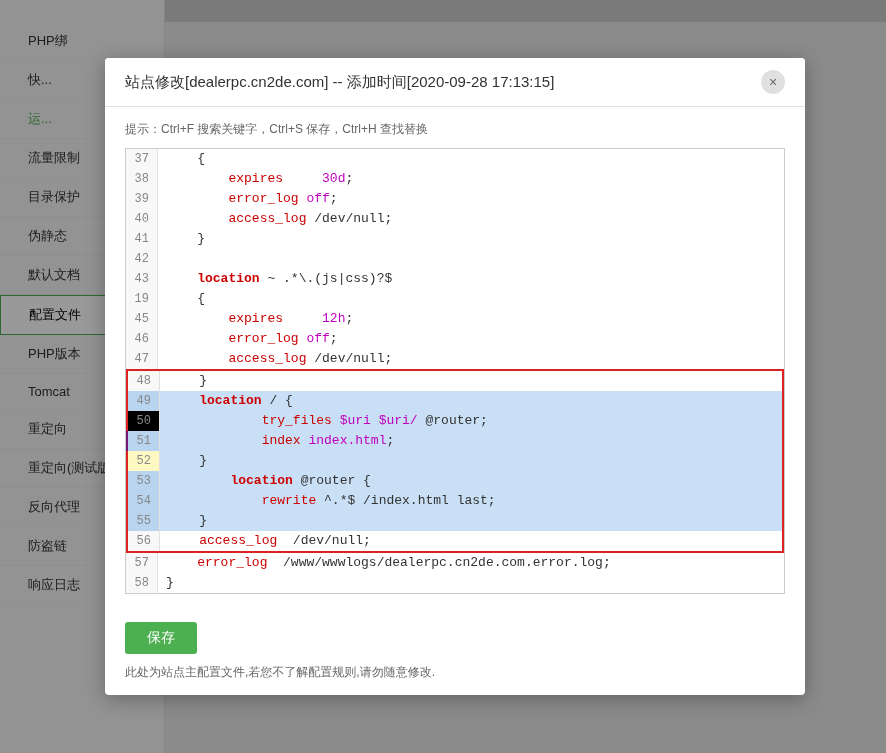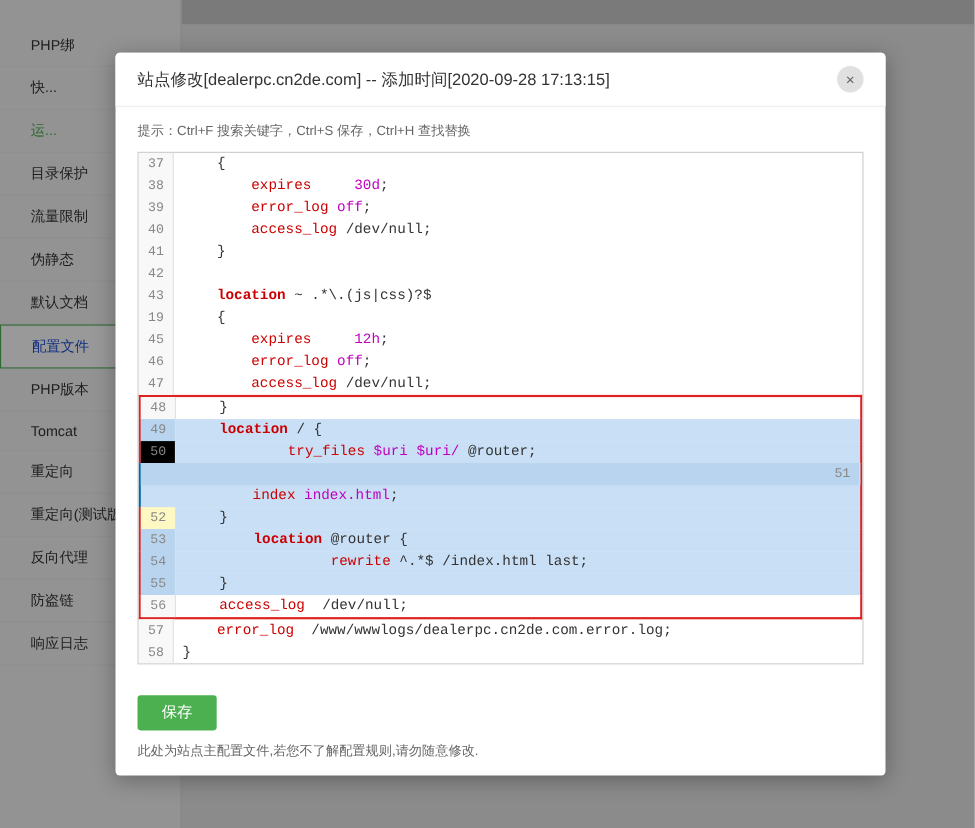--- a/index.html
+++ b/index.html
@@ -23,21 +23,21 @@
     }
 
     .bg-sidebar-item {
       padding: 10px 28px;
       font-size: 13px;
       color: #333;
       border-bottom: 1px solid #eee;
     }
 
     .bg-sidebar-item.active {
-      color: #1d4ed8;
+      color: #000000;
       border: 1px solid #4caf50;
       background: #fff;
     }
 
     .bg-top-bar {
       position: absolute;
       left: 0; top: 0;
       right: 0;
       height: 22px;
       background: #ccc;
@@ -187,22 +187,22 @@
 </head>
 <body>
 
 <div class="bg-top-bar">统一便... 配置文件...</div>
 
 <div class="bg-sidebar">
   <div style="height:22px"></div>
   <div class="bg-sidebar-item">PHP绑</div>
   <div class="bg-sidebar-item">快...</div>
   <div class="bg-sidebar-item" style="color:#4caf50">运...</div>
+  <div class="bg-sidebar-item">流量限制</div>
   <div class="bg-sidebar-item">目录保护</div>
-  <div class="bg-sidebar-item">流量限制</div>
   <div class="bg-sidebar-item">伪静态</div>
   <div class="bg-sidebar-item">默认文档</div>
   <div class="bg-sidebar-item active">配置文件</div>
   <div class="bg-sidebar-item">PHP版本</div>
   <div class="bg-sidebar-item">Tomcat</div>
   <div class="bg-sidebar-item">重定向</div>
   <div class="bg-sidebar-item">重定向(测试版)</div>
   <div class="bg-sidebar-item">反向代理</div>
   <div class="bg-sidebar-item">防盗链</div>
   <div class="bg-sidebar-item">响应日志</div>
@@ -284,36 +284,36 @@
         <div class="code-line highlighted" style="border-left: 2px solid #dd2222; border-right: 2px solid #dd2222;">
           <span class="line-num" style="background:#b8d4ee;">49</span>
           <span class="line-content">    <span class="kw">location</span> / <span class="punc">{</span></span>
         </div>
 
         <div class="code-line highlighted" style="border-left: 2px solid #dd2222; border-right: 2px solid #dd2222;">
           <span class="line-num" style="background:#000000;">50</span>
           <span class="line-content">            <span class="prop">try_files</span> <span class="val">$uri $uri/</span> @router;</span>
         </div>
 
-        <div class="code-line highlighted" style="border-left: 2px solid #0369a1; border-right: 2px solid #dd2222; flex-direction: column;">
+        <div class="code-line highlighted" style="border-left: 2px solid #701a75; border-right: 2px solid #dd2222;">
           <span class="line-num" style="background:#b8d4ee;">51</span>
           <span class="line-content">            <span class="prop">index</span> <span class="val">index.html</span>;</span>
         </div>
 
         <div class="code-line highlighted" style="border-left: 2px solid #dd2222; border-right: 2px solid #dd2222;">
           <span class="line-num" style="background:#fef9c3;">52</span>
           <span class="line-content">    <span class="punc">}</span></span>
         </div>
 
         <div class="code-line highlighted" style="border-left: 2px solid #dd2222; border-right: 2px solid #dd2222;">
           <span class="line-num" style="background:#b8d4ee;">53</span>
           <span class="line-content">        <span class="kw">location</span> @router <span class="punc">{</span></span>
         </div>
 
-        <div class="code-line highlighted" style="border-left: 2px solid #dd2222; border-right: 2px solid #dd2222; gap: 39px;">
+        <div class="code-line highlighted" style="border-left: 2px solid #dd2222; border-right: 2px solid #dd2222;">
           <span class="line-num" style="background:#b8d4ee;">54</span>
           <span class="line-content">            <span class="prop">rewrite</span> ^.*$ /index.html last;</span>
         </div>
 
         <div class="code-line highlighted" style="border-left: 2px solid #dd2222; border-right: 2px solid #dd2222;">
           <span class="line-num" style="background:#b8d4ee;">55</span>
           <span class="line-content">    <span class="punc">}</span></span>
         </div>
 
         <div class="code-line" style="border-bottom: 2px solid #dd2222; border-left: 2px solid #dd2222; border-right: 2px solid #dd2222;">

